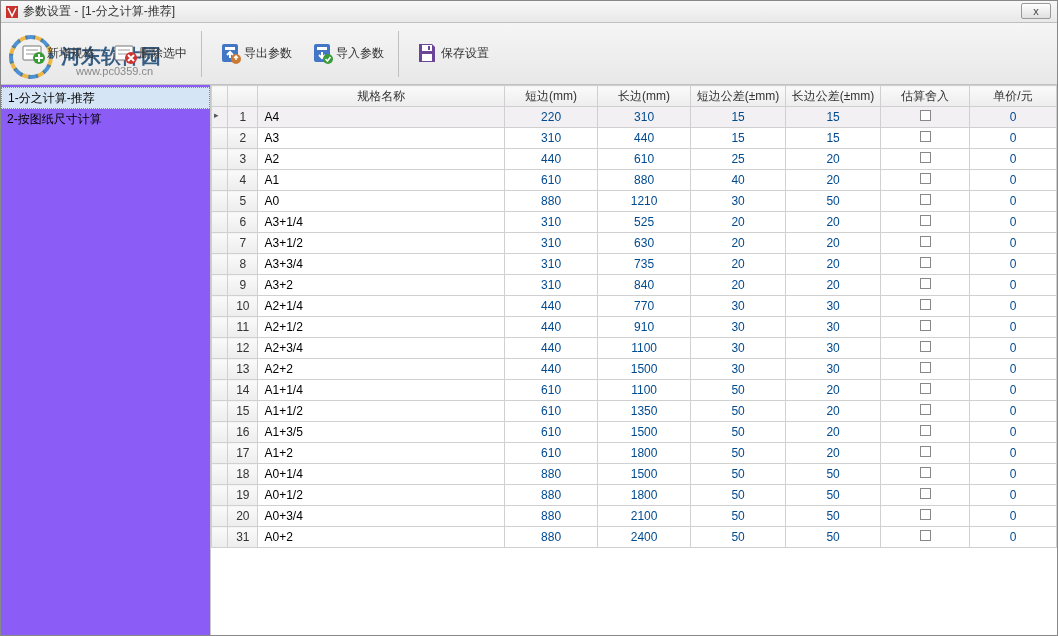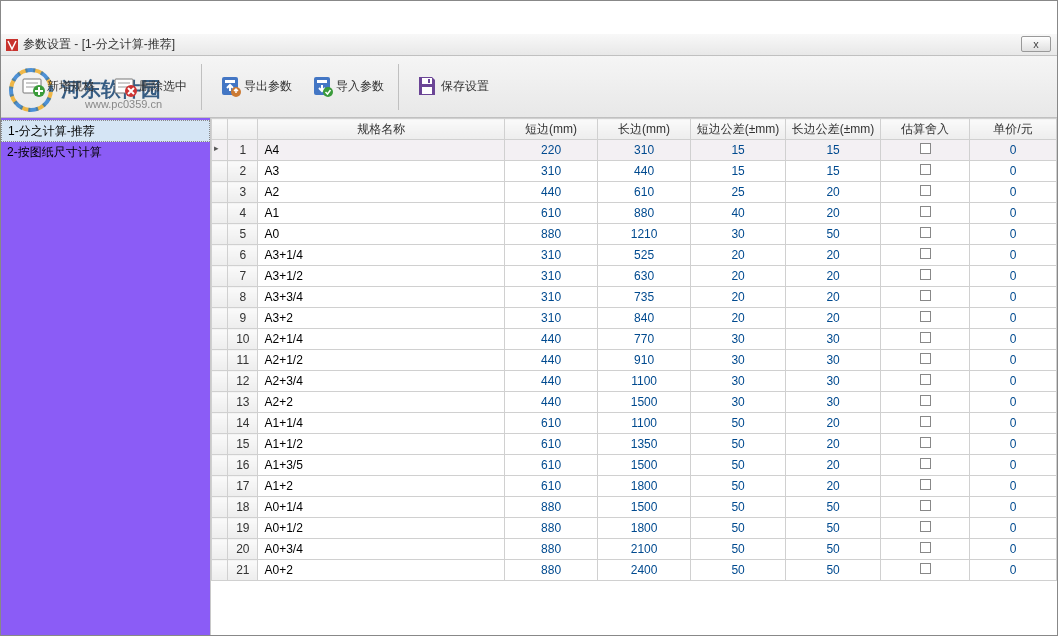--- a/index.html
+++ b/index.html
@@ -1,27 +1,27 @@
 <!DOCTYPE html>
 <html><head>
   <meta charset="utf-8">
   <style>
     * { margin: 0; padding: 0; box-sizing: border-box; }
     body { font-family: "Microsoft YaHei", Arial, sans-serif; font-size: 12px; background: #fff; width: 1058px; height: 636px; overflow: hidden; }
     
     .window { border: 1px solid #888; width: 100%; height: 100%; display: flex; flex-direction: column; }
     
-    .titlebar { height: 22px; background: linear-gradient(to bottom, #f8f8f8, #e8e8e8); border-bottom: 1px solid #c0c0c0; display: flex; align-items: center; padding: 0 4px; position: relative; margin-top: 33px; }
+    .titlebar { height: 22px; background: linear-gradient(to bottom, #f8f8f8, #e8e8e8); border-bottom: 1px solid #c0c0c0; display: flex; align-items: center; padding: 0 4px; position: relative; }
     .titlebar-icon { width: 14px; height: 14px; margin-right: 4px; }
     .titlebar-text { font-size: 12px; color: #333; }
     .titlebar-close { position: absolute; right: 6px; top: 2px; width: 30px; height: 16px; border: 1px solid #999; border-radius: 2px; background: linear-gradient(to bottom, #fefefe, #e0e0e0); display: flex; align-items: center; justify-content: center; font-size: 11px; color: #444; cursor: pointer; }
     
     .toolbar { height: 62px; background: linear-gradient(to bottom, #f5f5f5, #e8e8e8); border-bottom: 1px solid #c0c0c0; display: flex; align-items: center; padding: 0 10px; gap: 0; position: relative; }
     .watermark-text { position: absolute; left: 60px; top: 20px; font-size: 20px; font-weight: bold; color: #0a3a6a; opacity: 0.8; z-index: 1; pointer-events: none; }
-    .watermark-url { position: absolute; left: 84px; top: 42px; font-size: 11px; color: #888; z-index: 1; pointer-events: none; }
+    .watermark-url { position: absolute; left: 75px; top: 42px; font-size: 11px; color: #888; z-index: 1; pointer-events: none; }
     .watermark-circle { position: absolute; left: 8px; top: 12px; width: 44px; height: 44px; z-index: 0; pointer-events: none; }
     
     .tool-btn { display: flex; flex-direction: row; align-items: center; justify-content: center; padding: 4px 8px; cursor: pointer; height: 56px; z-index: 2; }
     .tool-icon { width: 28px; height: 28px; display: flex; align-items: center; justify-content: center; margin-bottom: 2px; }
     .tool-label { font-size: 12px; color: #333; }
     .tool-sep { width: 1px; height: 46px; background: #c0c0c0; margin: 0 6px; }
     
     .content { flex: 1; display: flex; overflow: hidden; background: #fff; }
     
     .sidebar { width: 210px; border-right: 1px solid #c8c8c8; padding: 2px 0; background: #8b5cf6; }
@@ -382,21 +382,21 @@
               <td class="name-cell">A0+3/4</td>
               <td class="val">880</td>
               <td class="val">2100</td>
               <td class="val">50</td>
               <td class="val">50</td>
               <td class="chk"><span class="chkbox"></span></td>
               <td class="val">0</td>
             </tr>
             <tr>
               <td class="rowhdr" style="width: 16px;"></td>
-              <td class="rowhdr">21</td>
+              <td class="rowhdr">31</td>
               <td class="name-cell">A0+2</td>
               <td class="val">880</td>
               <td class="val">2400</td>
               <td class="val">50</td>
               <td class="val">50</td>
               <td class="chk"><span class="chkbox"></span></td>
               <td class="val">0</td>
             </tr>
           </tbody>
       </table>

